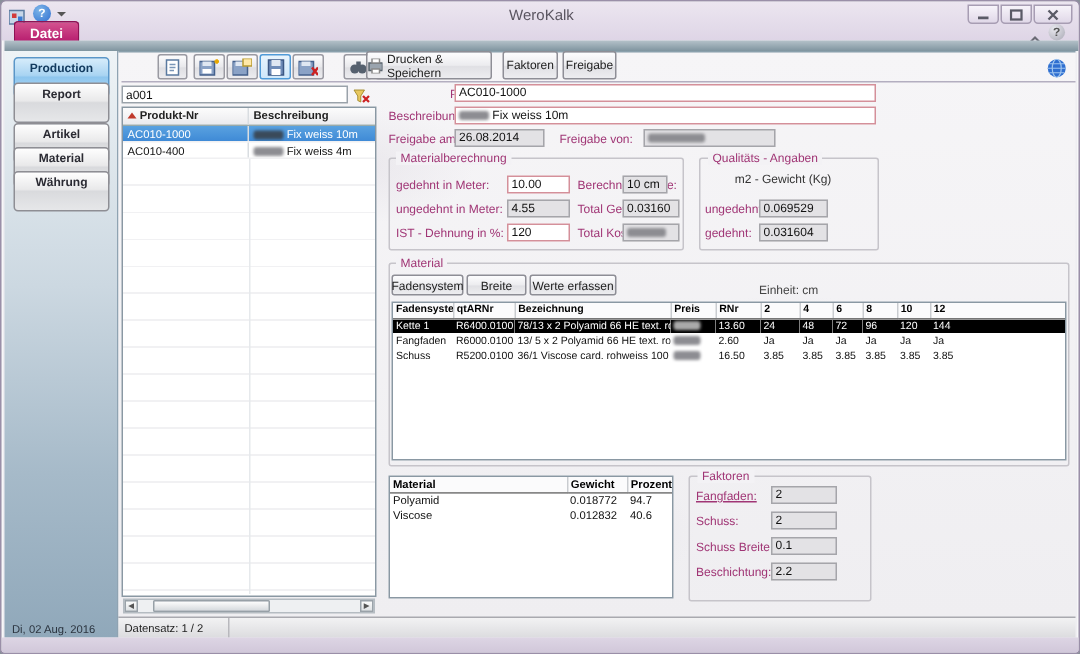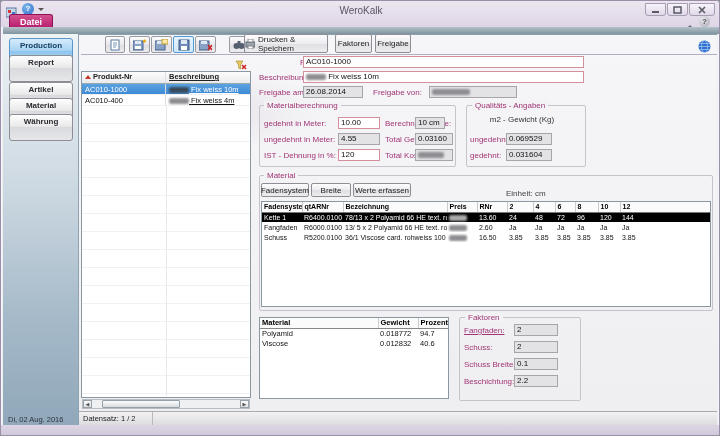--- a/index.html
+++ b/index.html
@@ -35,21 +35,21 @@
   .ro  { border:1px solid #a5a5aa; background:#e3e2e5; }
   .grp { border:1px solid #c6c4ca; border-radius:2px; }
   .grp-title { font-size:8px; color:#a03575; background:#f3f2f5; padding:0 3px; white-space:nowrap; }
   .smudge { display:inline-block; height:6px; background:#8d8d92; border-radius:2px; filter:blur(1px); vertical-align:middle; }
   
   .listpanel { left:80px; top:70px; width:170px; height:327px; background:#fff; border:1px solid #8a98a3; font-size:7.5px; }
   .list-hdr { display:flex; height:12px; background:linear-gradient(#fcfcfc,#ebebee); border-bottom:1px solid #9aa; font-weight:bold; color:#222; }
   .list-row { display:flex; height:11px; line-height:11px; color:#111; border-bottom:1px solid #f0f0f2; }
   .list-row.sel { background:linear-gradient(#5aa2e0,#3f8ad6); color:#fff; }
   .c1 { width:84px; padding-left:3px; border-right:1px solid #d9dde1; overflow:hidden; white-space:nowrap; }
-  .c2 { flex:1; padding-left:3px; overflow:hidden; white-space:nowrap;text-decoration:underline; }
+  .c2 { flex:1; padding-left:3px; overflow:hidden; white-space:nowrap; }
   .list-fill { flex:1; background:repeating-linear-gradient(#fff 0 17px, #f1f1f3 17px 18px); }
   .hscroll { left:81px; top:398px; width:168px; height:10px; background:#eef0f2; border:1px solid #b5bcc2; display:flex; align-items:center; }
   .harrow { width:9px; height:8px; background:linear-gradient(#fbfbfb,#dfe2e5); border:1px solid #9aa2a9; font-size:5px; line-height:6px; text-align:center; color:#555; }
   .hthumb { margin-left:10px; width:78px; height:8px; background:linear-gradient(#fdfdfd,#d6dade); border:1px solid #97a0a7; border-radius:1px; }
   
   .mat-table { left:260px; top:200px; width:450px; height:106px; background:#fff; border:1px solid #8a98a3; overflow:hidden; }
   table { border-collapse:collapse; table-layout:fixed; width:449px; font-size:7px; }
   th { font-weight:bold; text-align:left; height:10px; padding:0 2px; border-right:1px solid #c9ccd0; border-bottom:1px solid #777; background:#fbfbfc; white-space:nowrap; overflow:hidden; }
   td { height:10px; padding:0 2px; white-space:nowrap; overflow:hidden; color:#111; }
   tr.selrow td { background:#000; color:#fff; }
@@ -175,20 +175,21 @@
   <div class="abs txtbtn" style="left:374px;width:36px;">Freigabe</div>
   <span class="abs" style="left:697px;top:38px;">
     <svg width="13" height="13">
         <circle cx="6.5" cy="6.5" r="6" fill="#2f6fd0"></circle>
         <ellipse cx="6.5" cy="6.5" rx="3" ry="6" fill="none" stroke="#9ec4ee" stroke-width=".8"></ellipse>
         <path d="M.5 6.5h12 M1.5 3.5h10 M1.5 9.5h10" stroke="#9ec4ee" stroke-width=".8"></path>
       </svg>
   </span>
   <div class="abs tb-sep"></div>
 
+  <input class="abs inp" style="left: 80px; top: 56px; width: 151px; border-color: rgb(154, 162, 170);" value="a001">
   <span class="abs" style="left:234px;top:56px;">
     <svg width="12" height="11">
         <path d="M1 1h7l-2.5 4v4l-2-1v-3z" fill="#e8c860" stroke="#a08828" stroke-width=".6"></path>
         <path d="M7 5l4 4 M11 5l-4 4" stroke="#cc2222" stroke-width="1.5"></path>
       </svg>
   </span>
 
   <div class="abs listpanel">
     <div class="list-hdr">
       <div class="c1"><span class="tri-up"></span> <span>Produkt-Nr</span></div>

